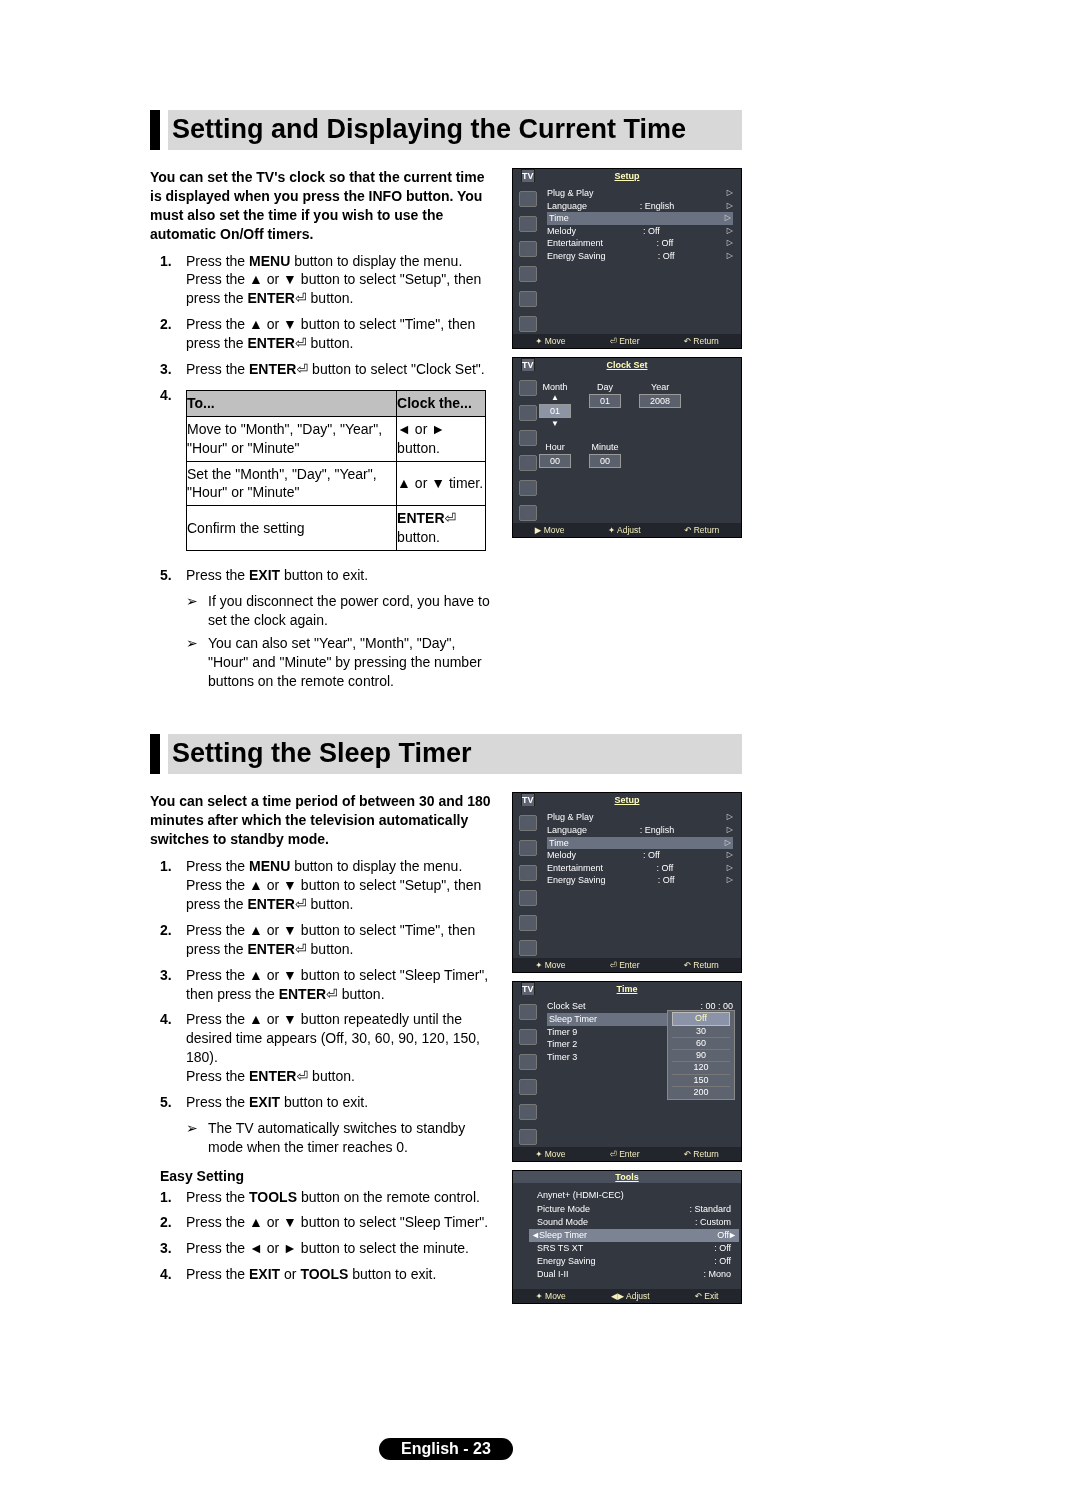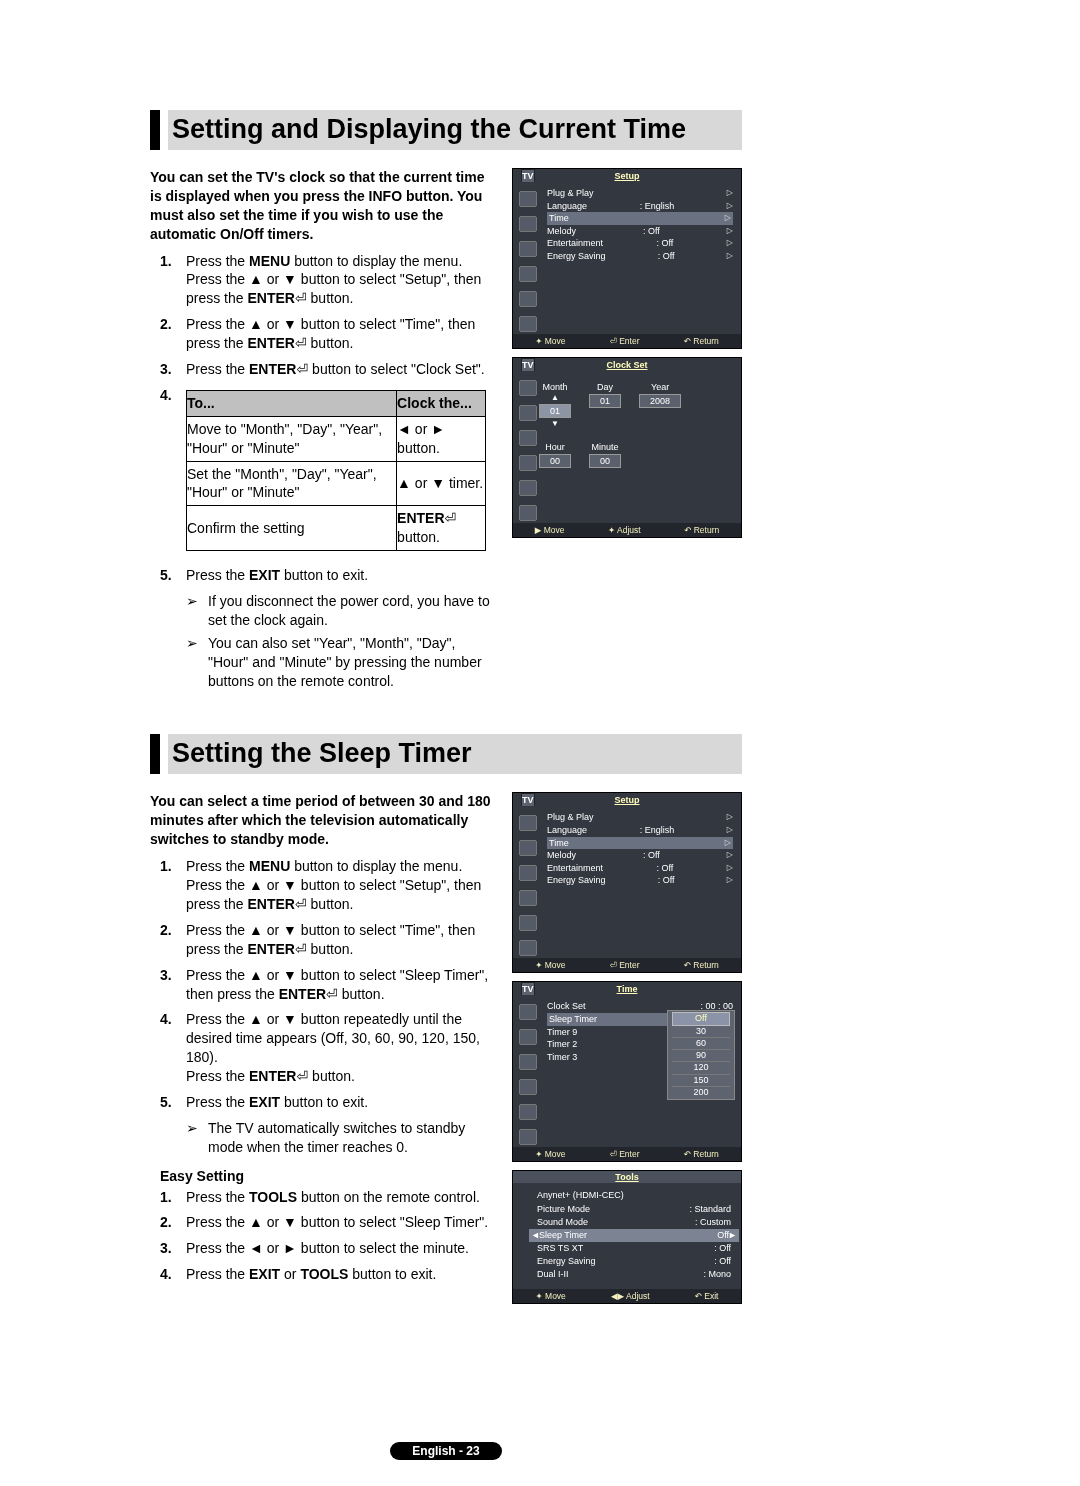--- a/index.html
+++ b/index.html
@@ -156,21 +156,21 @@
   .tools-row.hl .lrR { right:2px; }
 
   .foot-label {
     position:absolute;
     bottom:26px; left:0; right:0;
     text-align:center;
   }
   .foot-pill {
     display:inline-block;
     background:#000; color:#fff;
-    font-size:12px; font-weight:bold;
+    font-size:16px; font-weight:bold;
     padding:2px 22px;
     border-radius:11px;
   }
   b { font-weight:bold; }
 </style>
 </head>
 <body>
 
 <div class="page">
 

